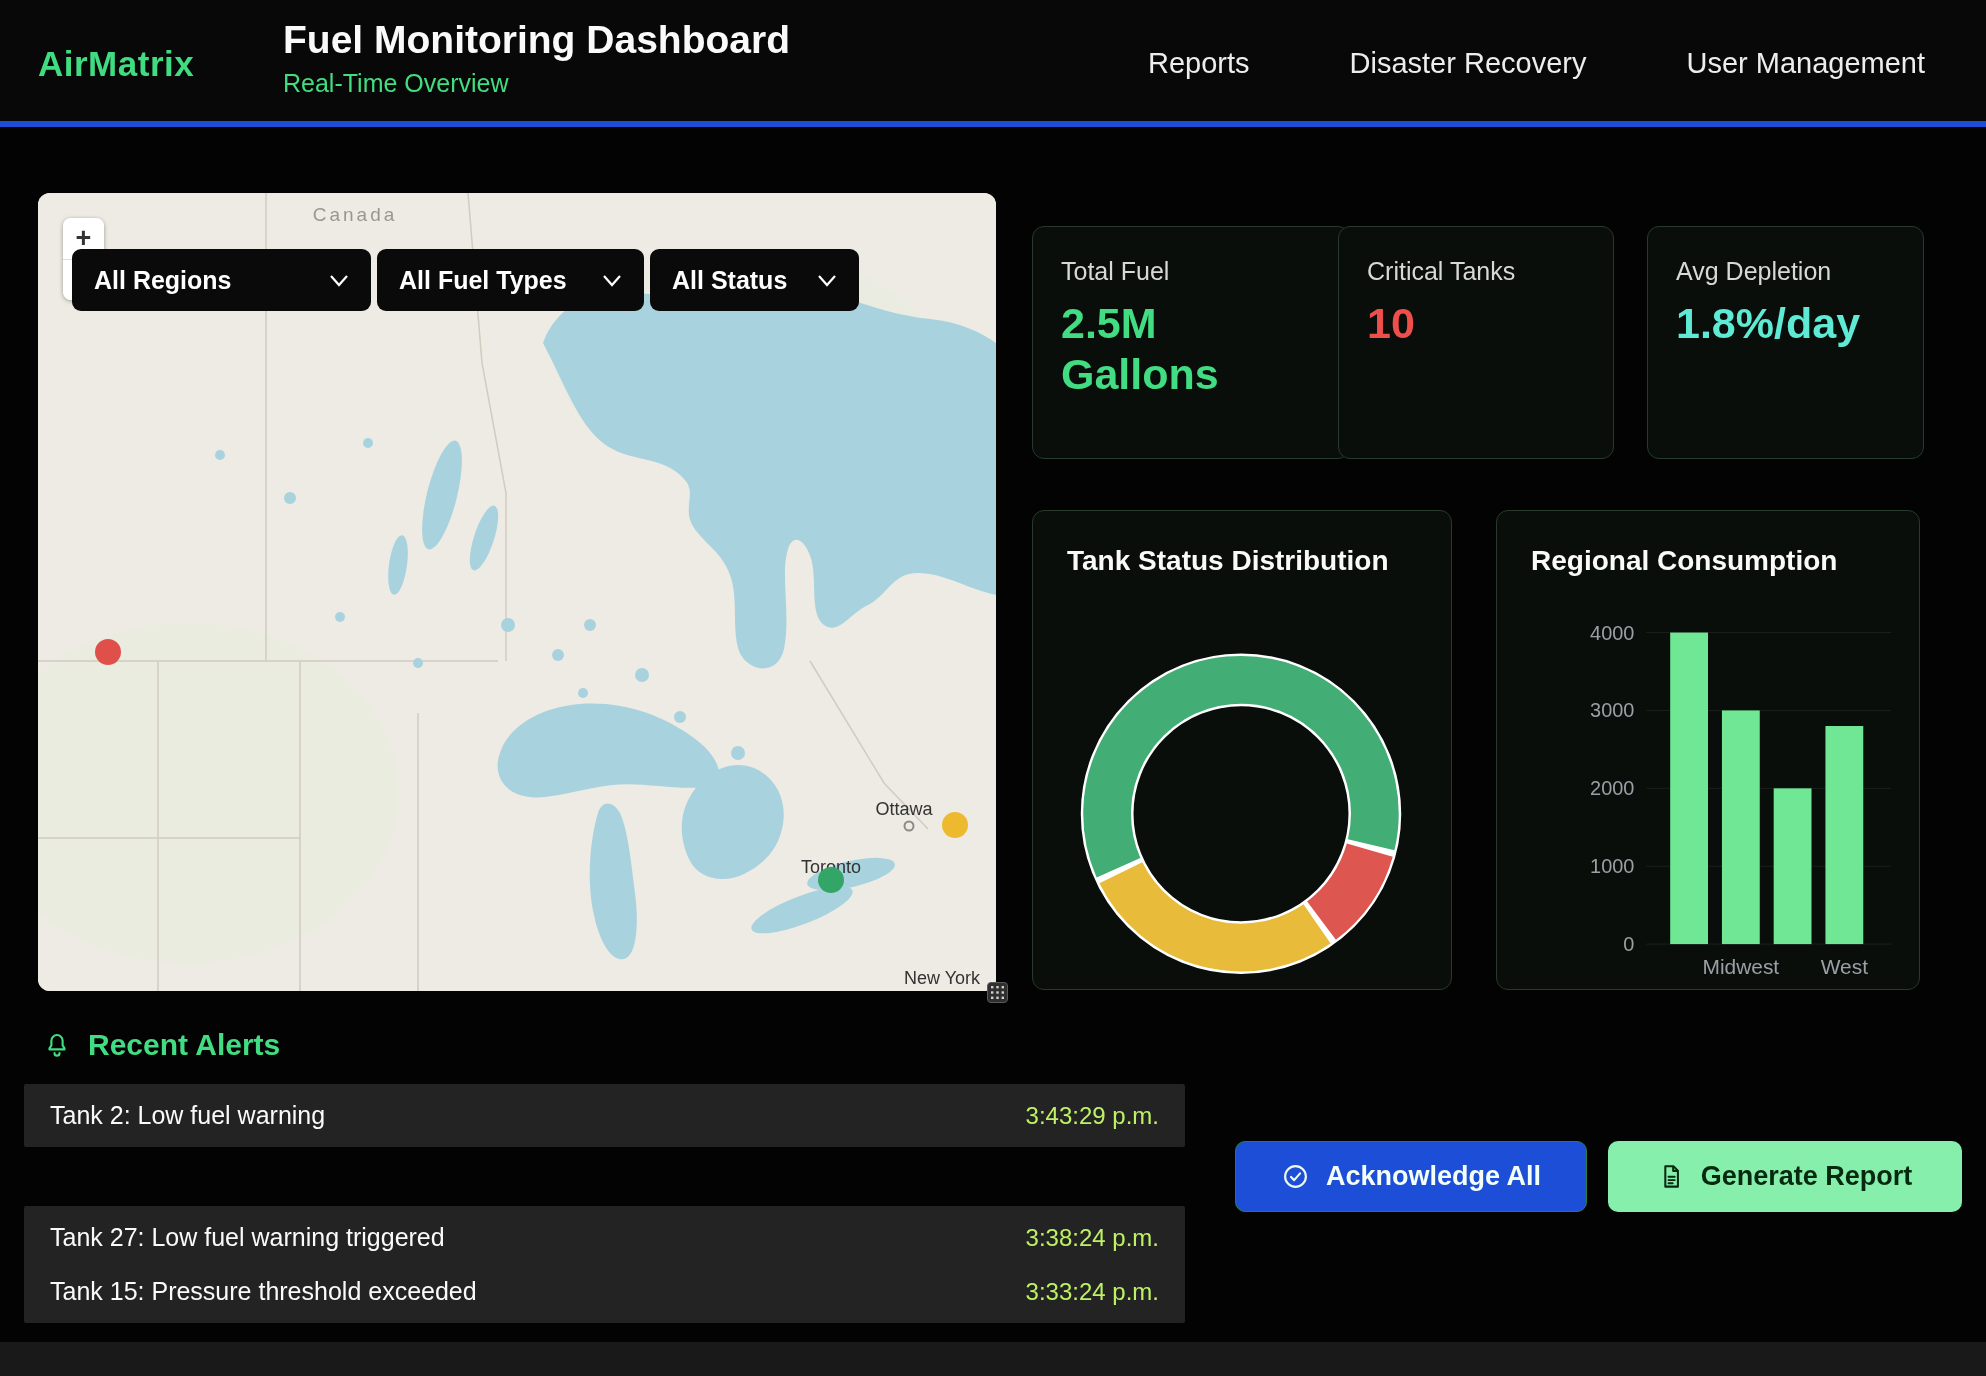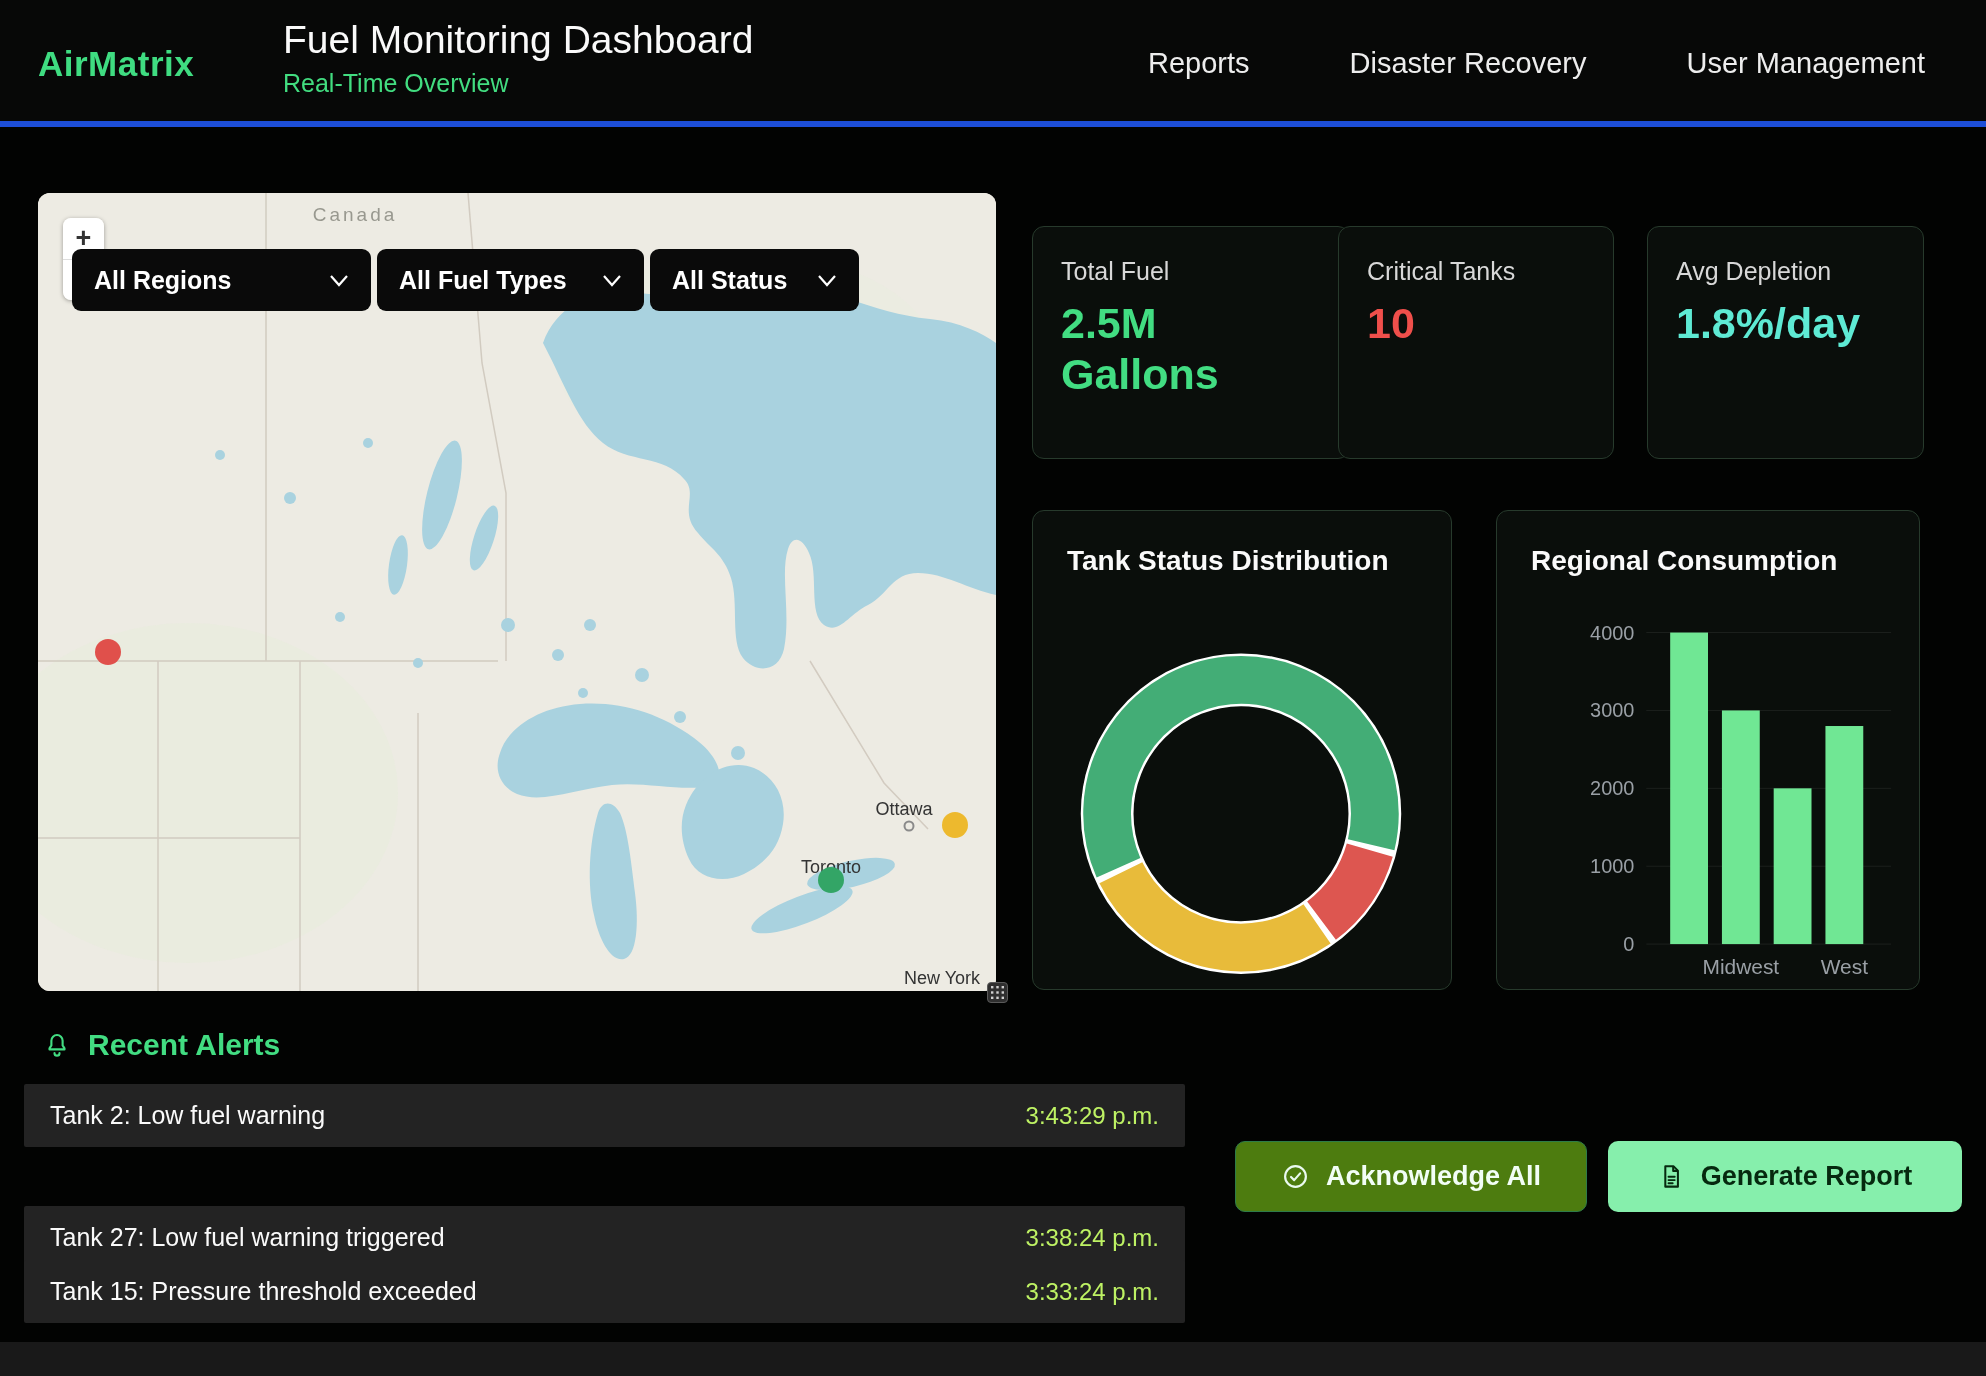--- a/index.html
+++ b/index.html
@@ -4,21 +4,21 @@
 <style>
   *{margin:0;padding:0;box-sizing:border-box;}
   html,body{background:#000;}
   body{width:1986px;height:1376px;font-family:"Liberation Sans","DejaVu Sans",sans-serif;}
   .app{position:relative;width:1986px;height:1376px;background:#020302;overflow:hidden;color:#fff;}
 
   
   .header{position:absolute;left:0;top:0;width:1986px;height:127px;background:#070807;border-bottom:6px solid #1d4ed8;}
   .logo{position:absolute;left:38px;top:0;height:127px;display:flex;align-items:center;font-size:35px;font-weight:800;color:#3fdc81;letter-spacing:.5px;}
   .title-block{position:absolute;left:283px;top:18px;}
-  .page-title{font-size:39px;font-weight:400;color:#fafafa;}
+  .page-title{font-size:39px;font-weight:700;color:#fafafa;}
   .page-subtitle{font-size:25px;color:#42dd80;margin-top:7px;font-weight:500;}
   .nav{position:absolute;right:61px;top:0;height:127px;display:flex;align-items:center;gap:100px;}
   .nav-item{font-size:29px;color:#ededed;cursor:pointer;white-space:nowrap;}
 
   
   .map-wrap{position:absolute;left:38px;top:193px;width:958px;height:798px;}
   .map{position:absolute;inset:0;border-radius:12px;overflow:hidden;background:#edebe3;}
   .map-svg{position:absolute;inset:0;width:100%;height:100%;}
   .map-country{font-size:19px;fill:#98988f;letter-spacing:3px;font-weight:500;}
   .map-city{font-size:18px;fill:#333;font-weight:500;}
@@ -49,21 +49,21 @@
   .xtick-label{fill:#9aa0a6;font-size:21px;font-family:"Liberation Sans","DejaVu Sans",sans-serif;}
 
   
   .alerts-header{position:absolute;left:42px;top:1028px;display:flex;align-items:center;gap:16px;}
   .alerts-title{font-size:30px;font-weight:700;color:#42dd82;}
   .alert-row{position:absolute;left:24px;width:1161px;height:63px;background:#232323;border-radius:2px;display:flex;align-items:center;justify-content:space-between;padding:0 26px;}
   .ar1{top:1084px;}.ar2{top:1172px;margin-top:34px;}.ar3{top:1260px;}
   .alert-msg{font-size:25px;color:#fafafa;font-weight:500;}
   .alert-time{font-size:24px;color:#bef264;}
   .btn{position:absolute;top:1141px;height:71px;border-radius:10px;display:flex;align-items:center;justify-content:center;gap:16px;font-size:27px;font-weight:700;cursor:pointer;border:none;font-family:inherit;}
-  .btn-ack{left:1235px;width:352px;background:#4d7c0f;border:1px solid #2e7c49;color:#f2fef6;}
+  .btn-ack{left:1235px;width:352px;background:#1d4ed8;border:1px solid #2e7c49;color:#f2fef6;}
   .btn-report{left:1608px;width:354px;background:#86efac;color:#06290f;}
 
   .footer-strip{position:absolute;left:0;top:1342px;width:1986px;height:34px;background:#191919;}
 </style>
 </head>
 <body>
 
 <div class="app">
 
   <header class="header">

